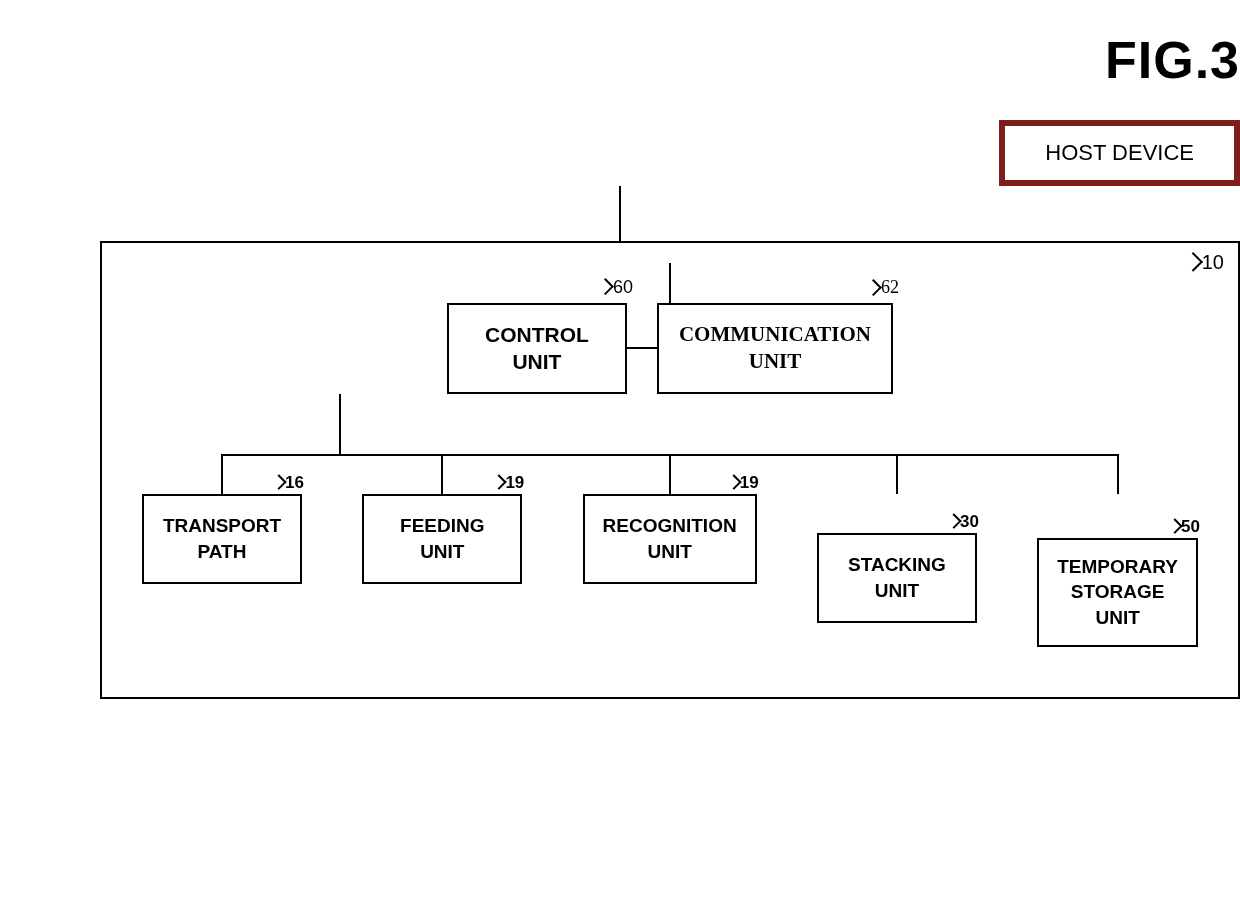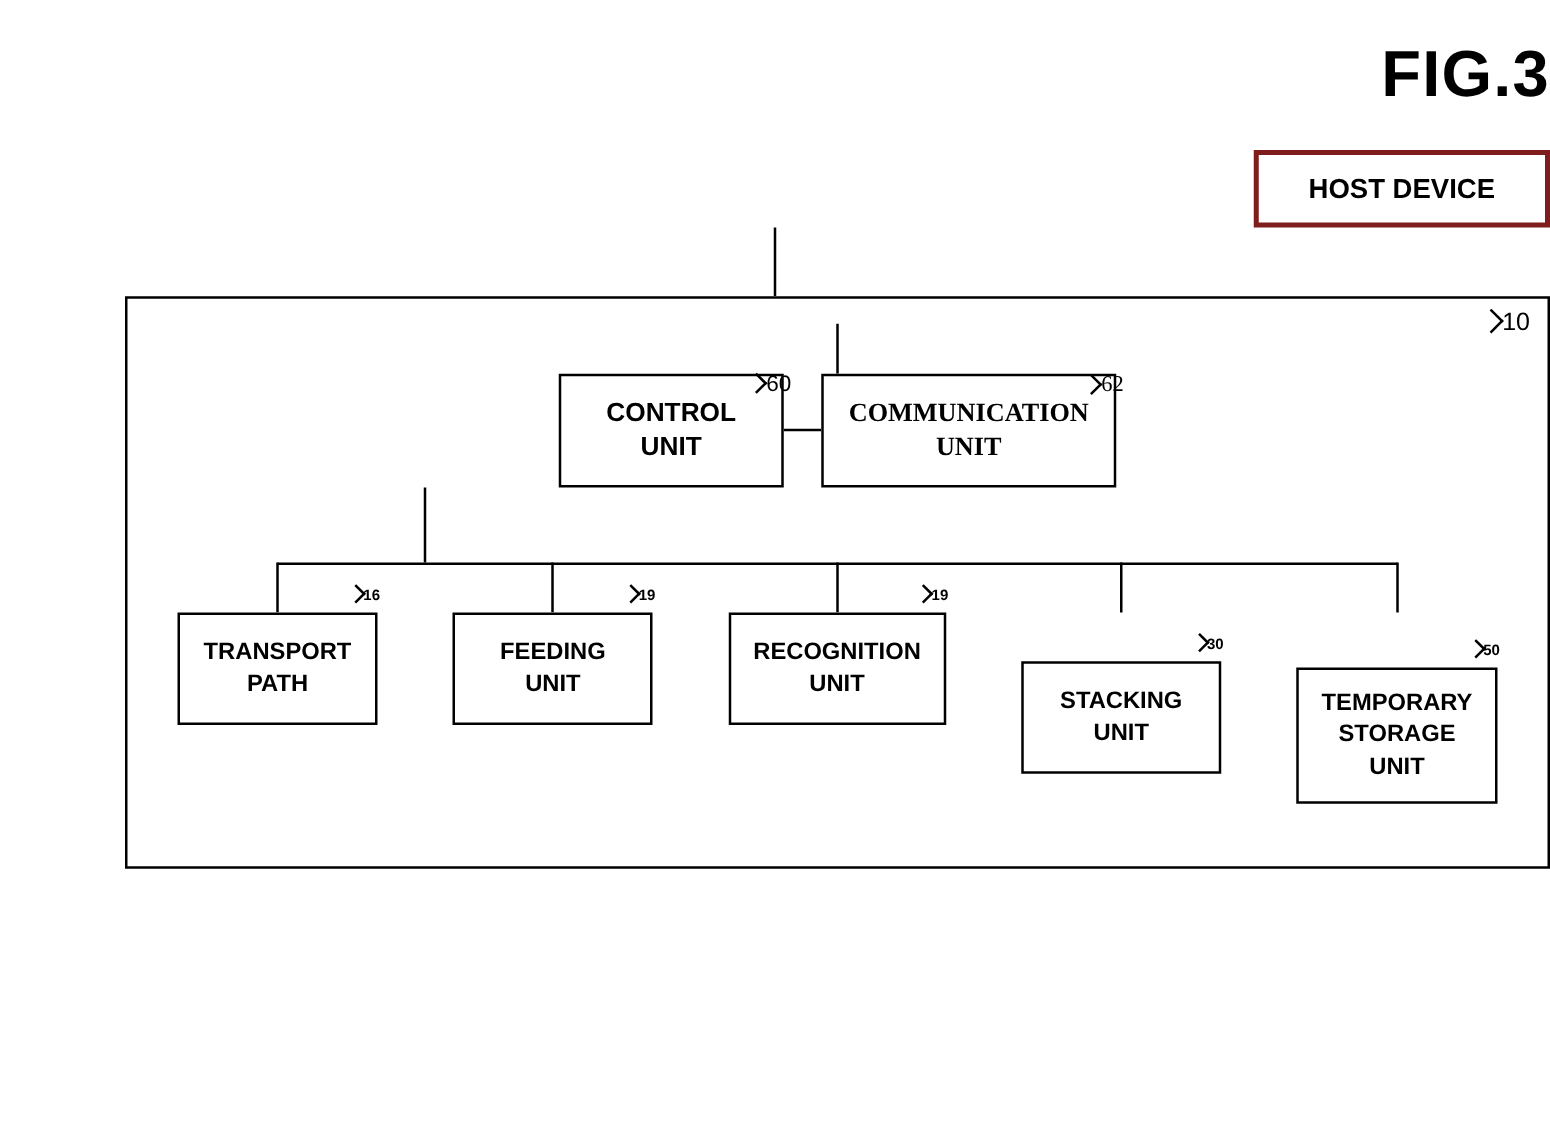--- a/index.html
+++ b/index.html
@@ -26,24 +26,24 @@
     .diagram-wrapper {
       display: flex;
       flex-direction: column;
       align-items: flex-end;
       width: 100%;
       position: relative;
     }
 
     
     .host-device-box {
-      border: 4px solid #7f1d1d;
+      border: 6px solid #7f1d1d;
       padding: 14px 40px;
       font-size: 22px;
-      font-weight: bold;
+      font-weight: normal;
       text-align: center;
       min-width: 220px;
       background: #fff;
       position: relative;
       z-index: 2;
     }
 
     
     .line-host-down {
       width: 2px;
@@ -97,21 +97,20 @@
       align-items: center;
       margin-top: 50px;
       position: relative;
     }
 
     .ref-label {
       position: absolute;
       top: -26px;
       right: -6px;
       font-size: 18px;
-      margin-top: 24px;
     }
     .ref-label::before {
       content: '';
       display: inline-block;
       width: 10px;
       height: 10px;
       border-top: 2px solid #000;
       border-right: 2px solid #000;
       margin-right: 3px;
       vertical-align: middle;
@@ -150,21 +149,21 @@
       display: flex;
       align-items: center;
       justify-content: center;
       position: relative;
     }
 
     .bottom-ref-label {
       position: absolute;
       top: -24px;
       right: -4px;
-      font-size: 12px;
+      font-size: 17px;
     }
     .bottom-ref-label::before {
       content: '';
       display: inline-block;
       width: 9px;
       height: 9px;
       border-top: 2px solid #000;
       border-right: 2px solid #000;
       margin-right: 2px;
       vertical-align: middle;

